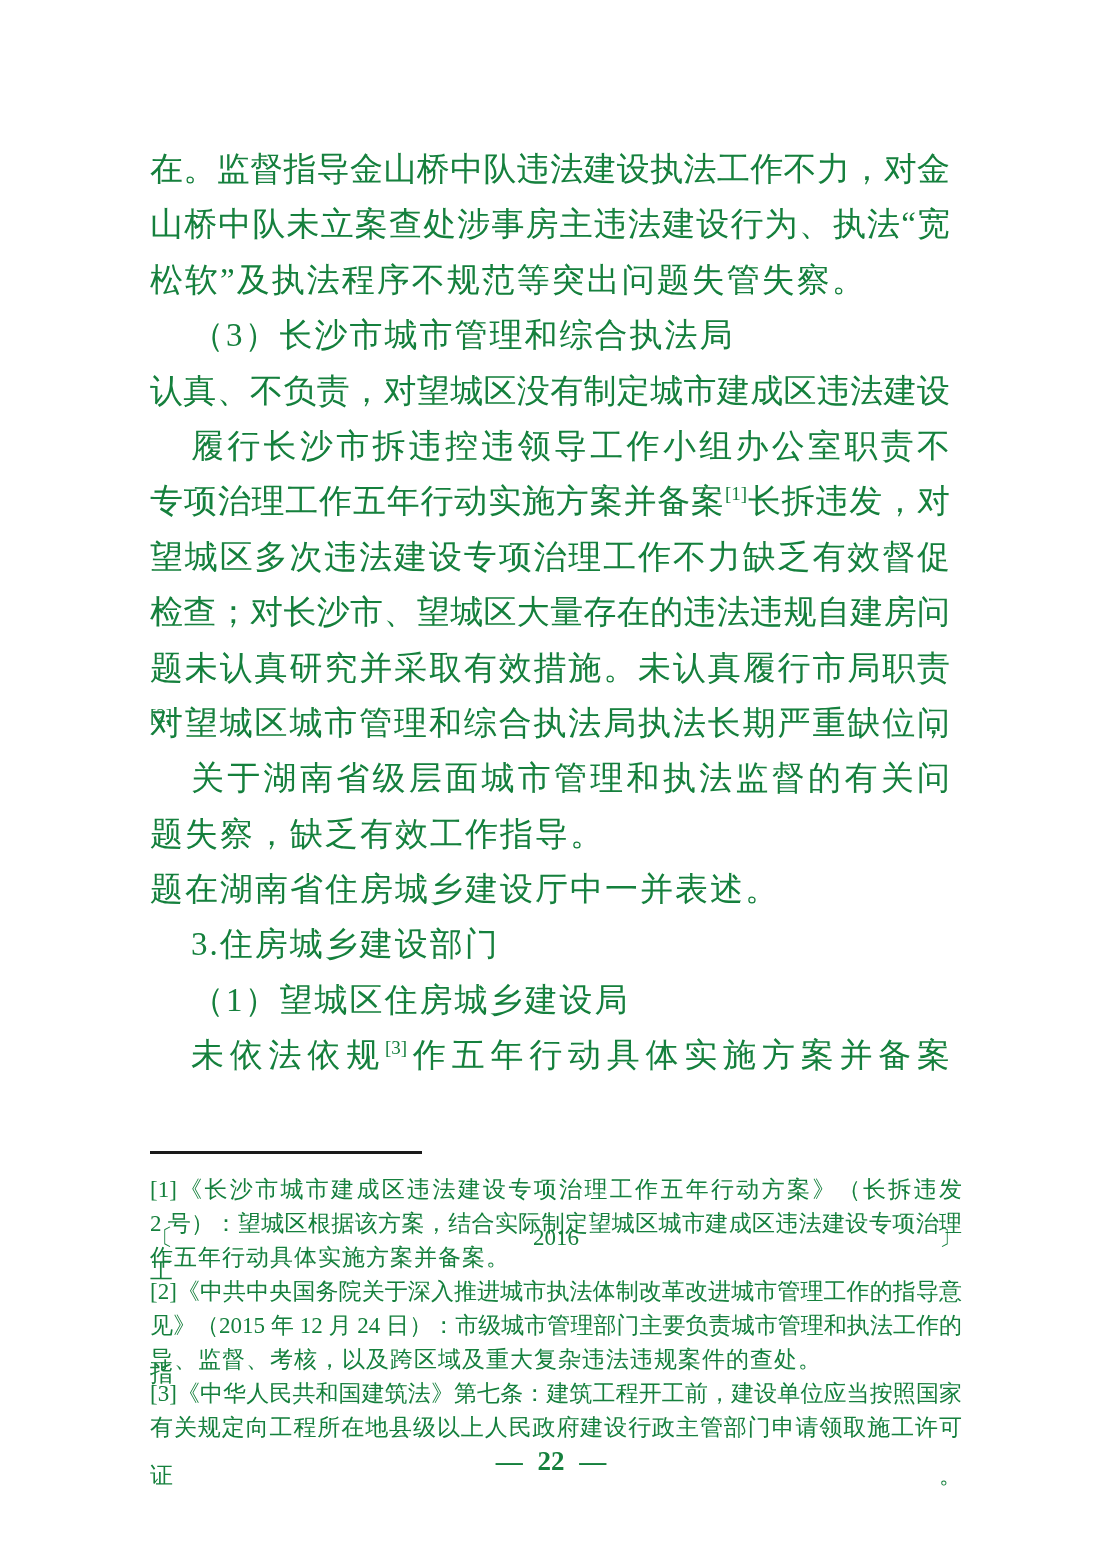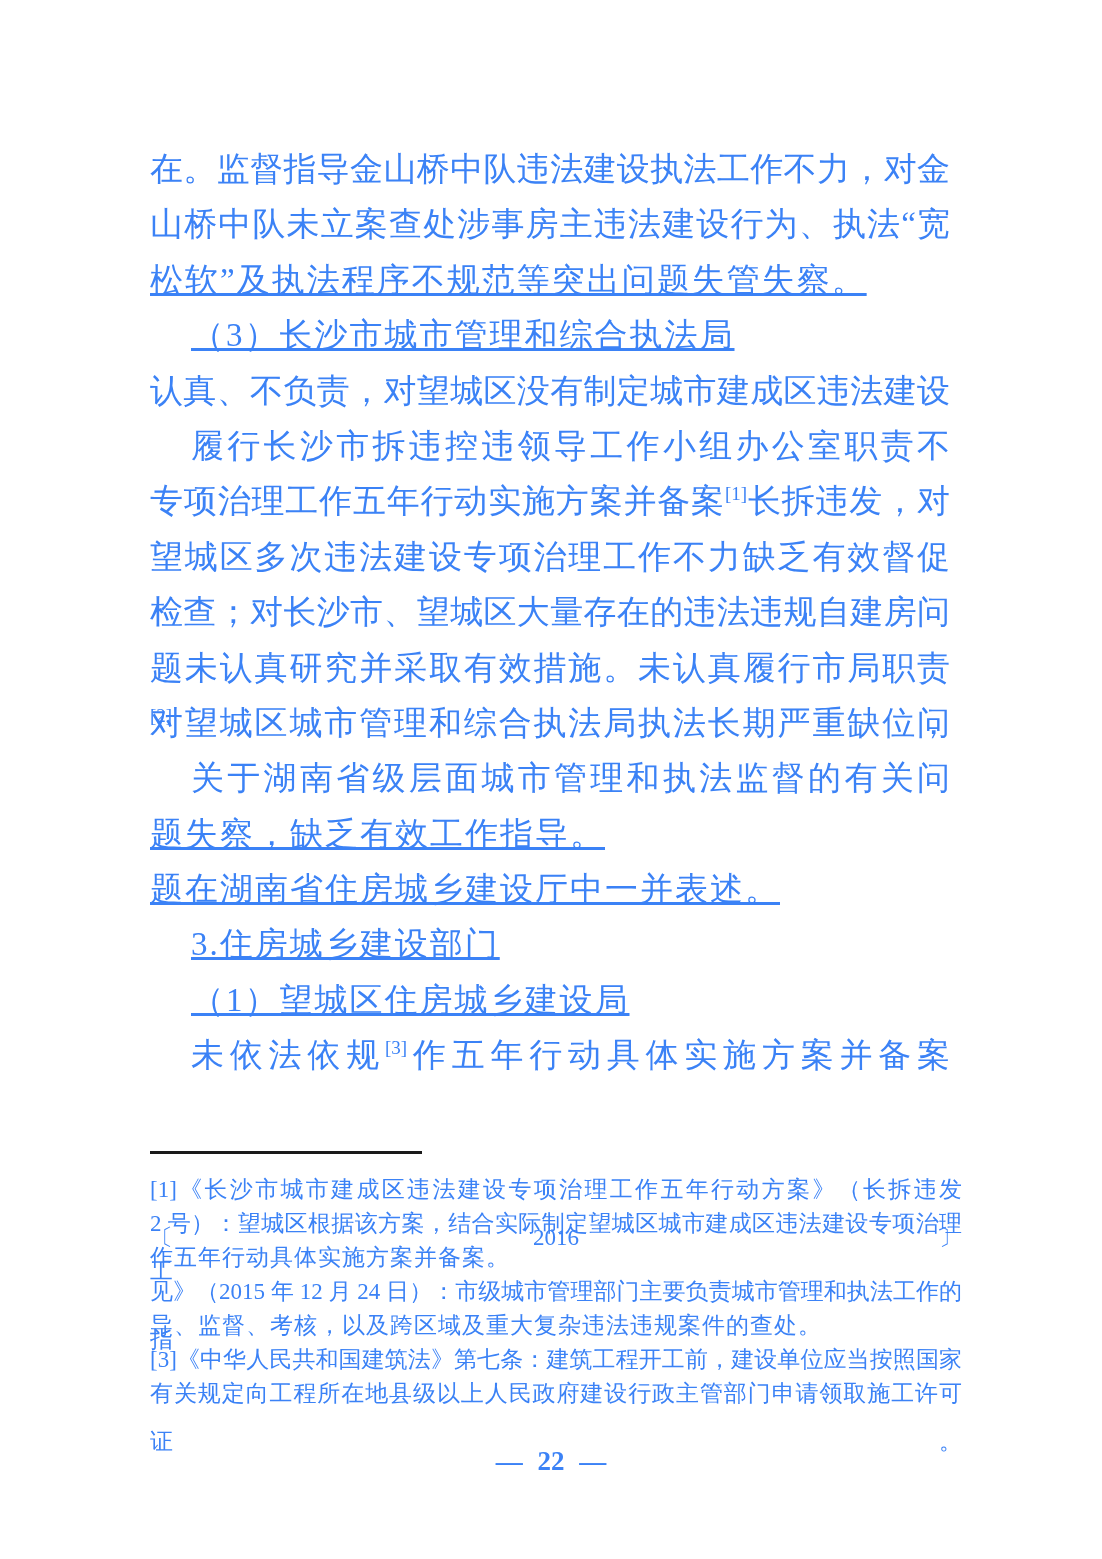--- a/index.html
+++ b/index.html
@@ -2,42 +2,41 @@
 <html><head>
 <meta charset="utf-8">
 <style>
   html, body { margin: 0; padding: 0; background: #e8e8e8; }
   .page {
     position: relative;
     width: 1102px;
     height: 1559px;
     background: #ffffff;
     font-family: "Liberation Serif", "DejaVu Serif", serif;
-    color: #3b82f6;
+    color: #15803d;
     overflow: hidden;
   }
   
   .body-block {
     position: absolute;
     left: 150px;
     top: 142px;
     width: 800px;
   }
   .bline {
     height: 55.4px;
     line-height: 55.4px;
     font-size: 33px;
     text-align: justify;
     text-align-last: justify;
     white-space: normal;
   }
   .bline.left {
     text-align-last: left;
     letter-spacing: 2px;
-    text-decoration: underline;
   }
   .bline.indent { padding-left: 41px; }
   sup.fnref {
     font-size: 19px;
     line-height: 0;
     letter-spacing: 0;
     vertical-align: 12px;
   }
   
   .fn-rule {
@@ -102,20 +101,21 @@
     <div class="bline left indent">（1）望城区住房城乡建设局</div>
     <div class="bline indent"><span>未依法依规</span><sup class="fnref">[3]</sup><span>作五年行动具体实施方案并备案</span></div>
   </main>
 
   <div class="fn-rule"></div>
 
   <section class="fn-block">
     <div class="fline">[1]《长沙市城市建成区违法建设专项治理工作五年行动方案》（长拆违发〔2016〕</div>
     <div class="fline">2 号）：望城区根据该方案，结合实际制定望城区城市建成区违法建设专项治理工</div>
     <div class="fline left">作五年行动具体实施方案并备案。</div>
+    <div class="fline">[2]《中共中央国务院关于深入推进城市执法体制改革改进城市管理工作的指导意</div>
     <div class="fline">见》（2015 年 12 月 24 日）：市级城市管理部门主要负责城市管理和执法工作的指</div>
     <div class="fline left">导、监督、考核，以及跨区域及重大复杂违法违规案件的查处。</div>
     <div class="fline">[3]《中华人民共和国建筑法》第七条：建筑工程开工前，建设单位应当按照国家</div>
     <div class="fline">有关规定向工程所在地县级以上人民政府建设行政主管部门申请领取施工许可证。</div>
   </section>
 
   <div class="page-num">— 22 —</div>
 
 </div>
 

